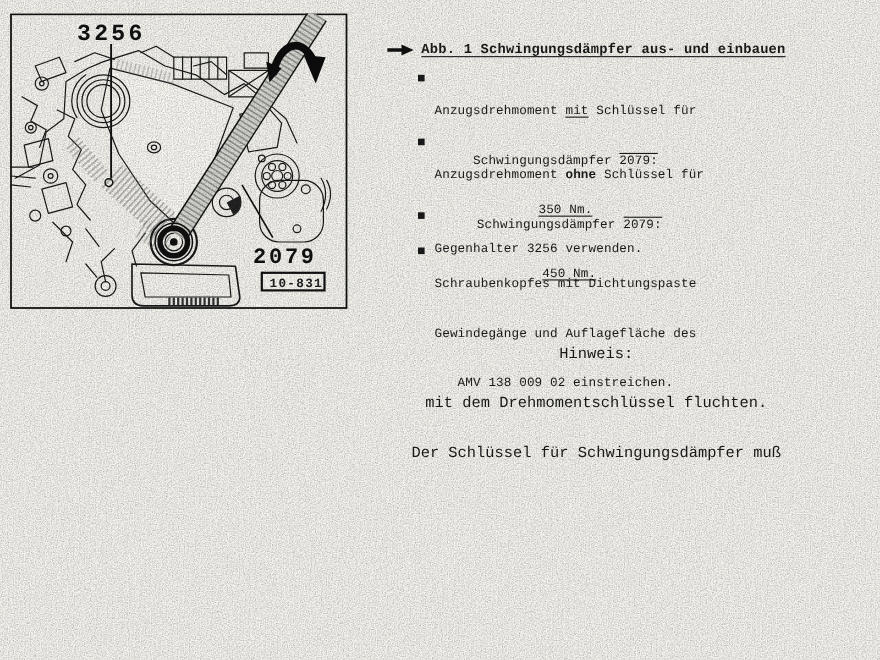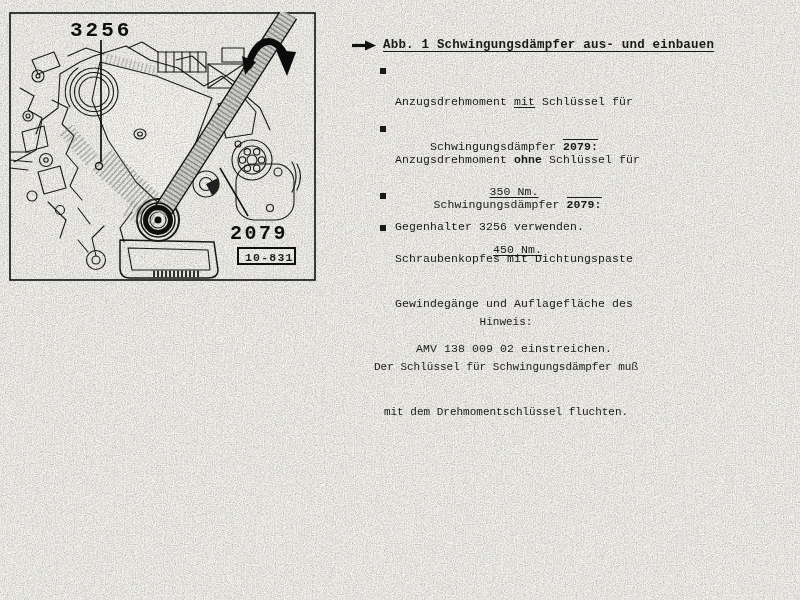--- a/index.html
+++ b/index.html
@@ -29,24 +29,24 @@
   }
   .bullet{display:flex;gap:9px;}
   .bullet .sq{
     width:6px;height:6px;background:var(--ink);flex:0 0 auto;margin-top:4px;
   }
   .btxt{font-size:11.5px;line-height:15px;font-weight:500;letter-spacing:0.1px;}
   .b1{left:364px;top:64px;}
   .b2{left:364px;top:122px;}
   .b3{left:364px;top:189px;}
   .b4{left:364px;top:221px;}
-  .note{left:358px;top:285px;font-size:11px;line-height:15px;font-weight:500;}
+  .note{left:358px;top:285px;font-size:14px;line-height:15px;font-weight:500;}
   .u{text-decoration:underline;text-underline-offset:2px;text-decoration-thickness:1.1px;}
   .ub{font-weight:700;text-underline-offset:2px;text-decoration-thickness:1.3px;}
-  .ov{border-top:1.1px solid var(--ink);font-weight:bold;}
+  .ov{border-top:1.1px solid var(--ink);}
 
   .noise{position:absolute;left:0;top:0;pointer-events:none;opacity:.5;}
 </style>
 </head>
 <body>
 
 <div class="page">
 
   <div class="figure">
     <svg width="310" height="270" viewBox="0 0 310 270">
@@ -203,22 +203,22 @@
       <span class="sq"></span>
       <div class="btxt">
         <div>Schraubenkopfes mit Dichtungspaste</div>
         <div>Gewindegänge und Auflagefläche des</div>
         <div>AMV 138 009 02 einstreichen.</div>
       </div>
     </div>
 
     <div class="trow note">
       <div>Hinweis:</div>
+      <div>mit dem Drehmomentschlüssel fluchten.</div>
       <div>Der Schlüssel für Schwingungsdämpfer muß</div>
-      <div>mit dem Drehmomentschlüssel fluchten.</div>
     </div>
 
   </div>
 
   <svg class="noise" width="800" height="600">
     <filter id="grain">
       <feTurbulence type="fractalNoise" baseFrequency="0.9" numOctaves="2" seed="3" stitchTiles="stitch"></feTurbulence>
       <feColorMatrix type="matrix" values="0 0 0 0 0  0 0 0 0 0  0 0 0 0 0  0.5 0.5 0.5 0 -0.62"></feColorMatrix>
     </filter>
     <rect width="800" height="600" filter="url(#grain)"></rect>

